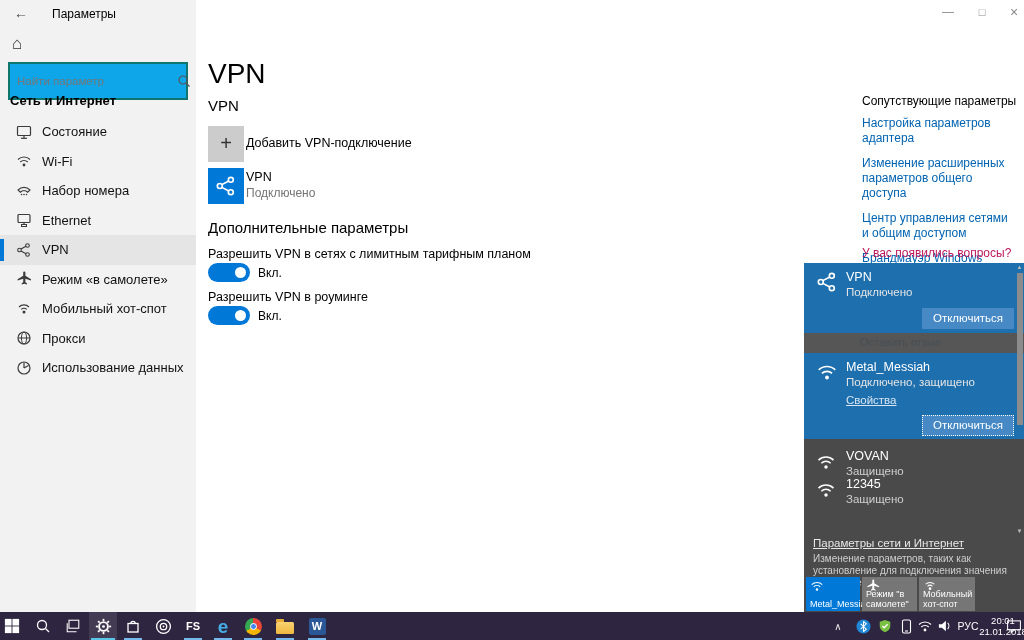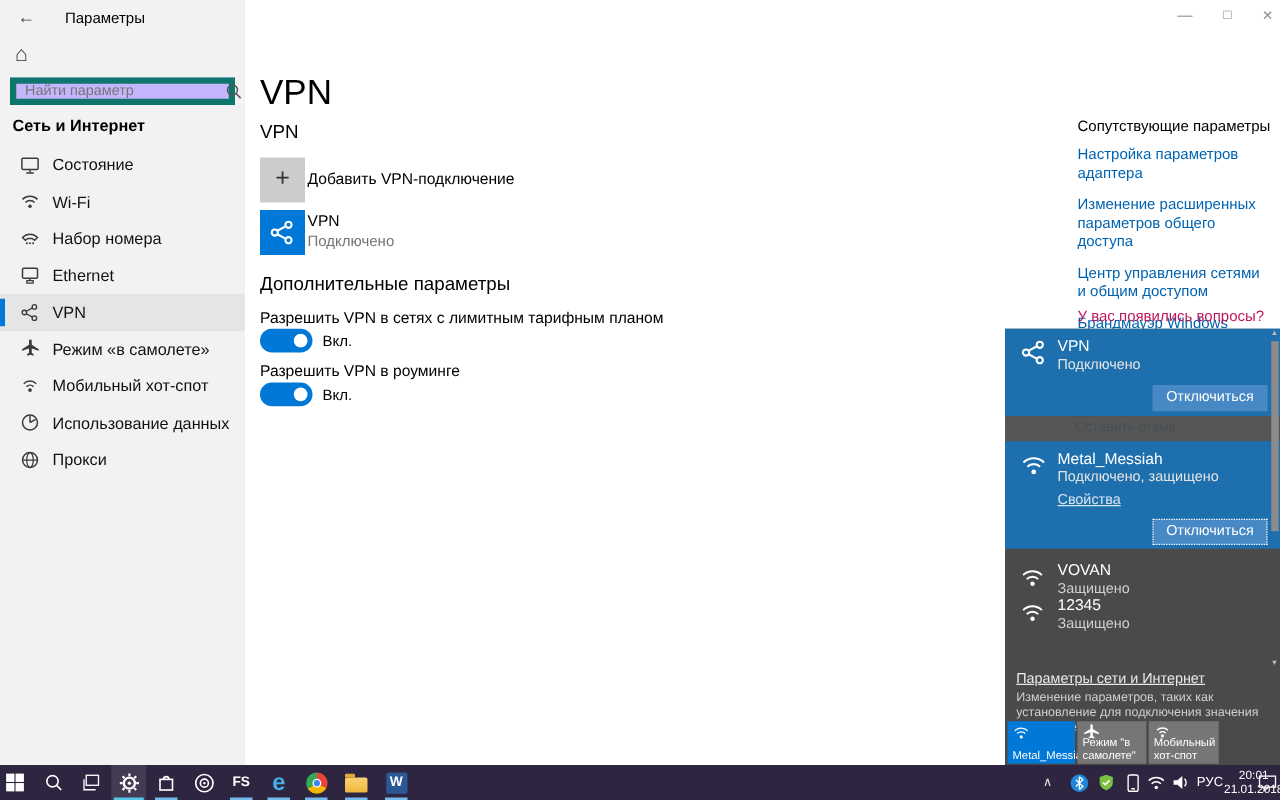--- a/index.html
+++ b/index.html
@@ -14,21 +14,21 @@
   .back-btn { position:absolute; left:10px; top:5px; width:22px; height:18px; color:#444; font-size:14px; text-align:center; cursor:default; }
   .win-title { position:absolute; left:40px; top:7px; font-size:12px; color:#000;margin-left:12px; }
   .win-ctrl { position:absolute; top:0; height:24px; width:32px; text-align:center; color:#8a8a8a; font-size:12px; line-height:24px; }
   .ctrl-min { left:932px; }
   .ctrl-max { left:966px; font-size:11px; }
   .ctrl-close { left:998px; font-size:14px; }
 
   
   .sidebar { position:absolute; left:0; top:0; width:196px; height:612px; background:#f2f2f2; }
   .home-icon { position:absolute; left:12px; top:34px; font-size:17px; color:#333; }
-  .search-box { position:absolute; left:8px; top:62px; width:180px; height:22px; background:#c4b5fd; border:5px solid #0f766e; display:flex; align-items:center; }
+  .search-box { position:absolute; left:8px; top:62px; width:180px; height:38px; background:#0ea5e9; border:2px solid #0f766e; display:flex; align-items:center; }
   .search-box input { flex:1; border:none; outline:none; font-size:11.5px; padding:0 4px 0 7px; color:#333; background:transparent; font-family:"Liberation Sans", sans-serif; }
   .search-box input::placeholder { color:#767676; }
   .search-glyph { width:18px; height:16px; flex:0 0 18px; }
   .side-section { position:absolute; left:10px; top:93px; font-size:13px; font-weight:bold; color:#000; }
   .nav { position:absolute; left:0; top:117px; width:196px; }
   .nav-item { position:relative; height:29.5px; display:flex; align-items:center; padding-left:14px; }
   .nav-item.sel { background:#e5e5e5; }
   .nav-item.sel::before { content:""; position:absolute; left:0; top:4px; bottom:4px; width:4px; background:#0078d7; }
   .nav-ico { width:20px; height:16px; flex:0 0 20px; color:#3b3b3b; font-size:13px; line-height:16px; }
   .nav-lbl { font-size:13px; color:#111; margin-left:8px; white-space:nowrap; }
@@ -182,32 +182,32 @@
           <svg class="nav-ico" viewBox="0 0 16 16">
               <circle cx="8" cy="11" r="1.5" fill="#3b3b3b"></circle>
               <path d="M5.2 8.4a4 4 0 0 1 5.6 0" fill="none" stroke="#3b3b3b" stroke-width="1.2"></path>
               <path d="M3 6a7 7 0 0 1 10 0" fill="none" stroke="#3b3b3b" stroke-width="1.2"></path>
             </svg>
           <span class="nav-lbl">Мобильный хот-спот</span>
         </div>
         <div class="nav-item">
           <svg class="nav-ico" viewBox="0 0 16 16">
               <circle cx="8" cy="8" r="6" fill="none" stroke="#3b3b3b" stroke-width="1.2"></circle>
+              <ellipse cx="8" cy="8" rx="2.6" ry="6" fill="none" stroke="#3b3b3b" stroke-width="1"></ellipse>
+              <line x1="2" y1="8" x2="14" y2="8" stroke="#3b3b3b" stroke-width="1"></line>
+            </svg>
+          <span class="nav-lbl">Прокси</span>
+        </div>
+        <div class="nav-item">
+          <svg class="nav-ico" viewBox="0 0 16 16">
+              <circle cx="8" cy="8" r="6" fill="none" stroke="#3b3b3b" stroke-width="1.2"></circle>
               <line x1="8" y1="8" x2="8" y2="2.5" stroke="#3b3b3b" stroke-width="1.2"></line>
               <line x1="8" y1="8" x2="12.5" y2="5.5" stroke="#3b3b3b" stroke-width="1.2"></line>
             </svg>
           <span class="nav-lbl">Использование данных</span>
-        </div>
-        <div class="nav-item">
-          <svg class="nav-ico" viewBox="0 0 16 16">
-              <circle cx="8" cy="8" r="6" fill="none" stroke="#3b3b3b" stroke-width="1.2"></circle>
-              <ellipse cx="8" cy="8" rx="2.6" ry="6" fill="none" stroke="#3b3b3b" stroke-width="1"></ellipse>
-              <line x1="2" y1="8" x2="14" y2="8" stroke="#3b3b3b" stroke-width="1"></line>
-            </svg>
-          <span class="nav-lbl">Прокси</span>
         </div>
       </div>
     </div>
 
     <div class="titlebar">
       <div class="back-btn">←</div>
       <div class="win-title">Параметры</div>
       <div class="win-ctrl ctrl-min">—</div>
       <div class="win-ctrl ctrl-max">□</div>
       <div class="win-ctrl ctrl-close">×</div>

